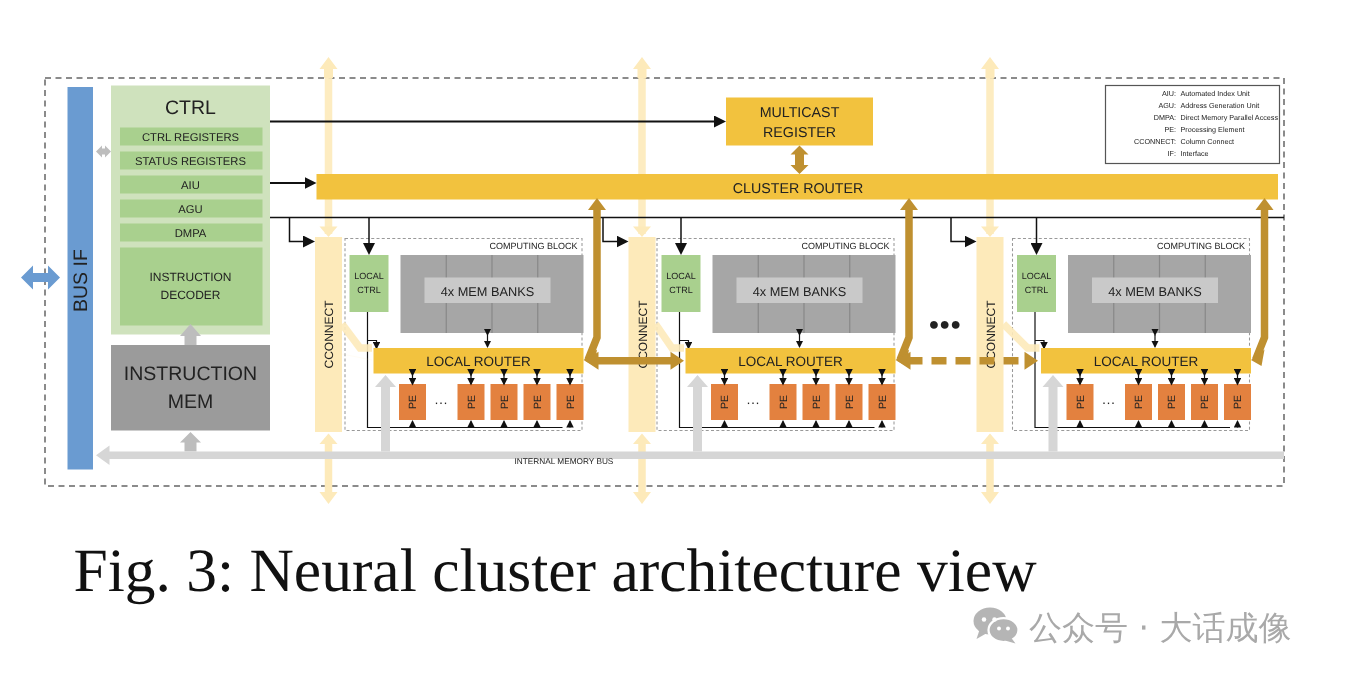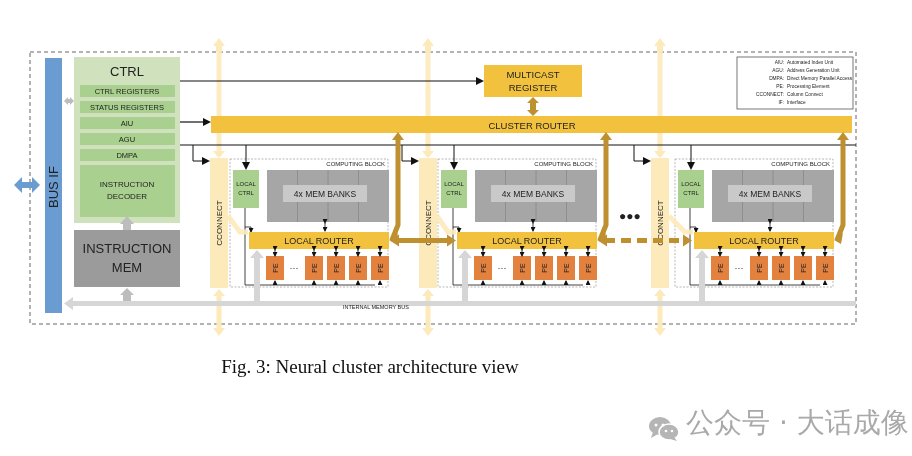--- a/index.html
+++ b/index.html
@@ -1,20 +1,20 @@
 <!DOCTYPE html>
 <html><head>
 <meta charset="utf-8">
 <style>
   html, body { margin:0; padding:0; background:#ffffff; }
   body { width:912px; height:456px; position:relative; overflow:hidden; font-family:"Liberation Sans", sans-serif; }
   #diagram { position:absolute; left:0; top:0; width:912px; height:340px; }
   .lbl { font-family:"Liberation Sans", sans-serif; fill:#222; }
-  .caption { position:absolute; left:0; width:740px; top:356px; text-align:center; font-family:"Liberation Serif", serif; font-size:19px; color:#111; }
-  .watermark { position:absolute; left:648px; top:404px; display:flex; align-items:flex-end; gap:6px; color:#a9a9a9; font-family:"DejaVu Sans", sans-serif; font-size:28px; }
+  .caption { position:absolute; left:0; width:740px; top:356px; text-align:center; font-family:"Liberation Serif", serif; font-size:41px; color:#111; }
+  .watermark { position:absolute; left:648px; top:404px; display:flex; align-items:flex-start; gap:6px; color:#a9a9a9; font-family:"DejaVu Sans", sans-serif; font-size:22px; }
   .wm-icon { width:32px; height:26px; }
 </style>
 </head>
 <body>
 
 <svg id="diagram" viewBox="0 0 912 340" xmlns="http://www.w3.org/2000/svg">
   <defs>
     <marker id="ah" markerWidth="8" markerHeight="8" refX="6" refY="4" orient="auto" markerUnits="userSpaceOnUse">
       <path d="M0,0 L8,4 L0,8 Z" fill="#111"></path>
     </marker>

